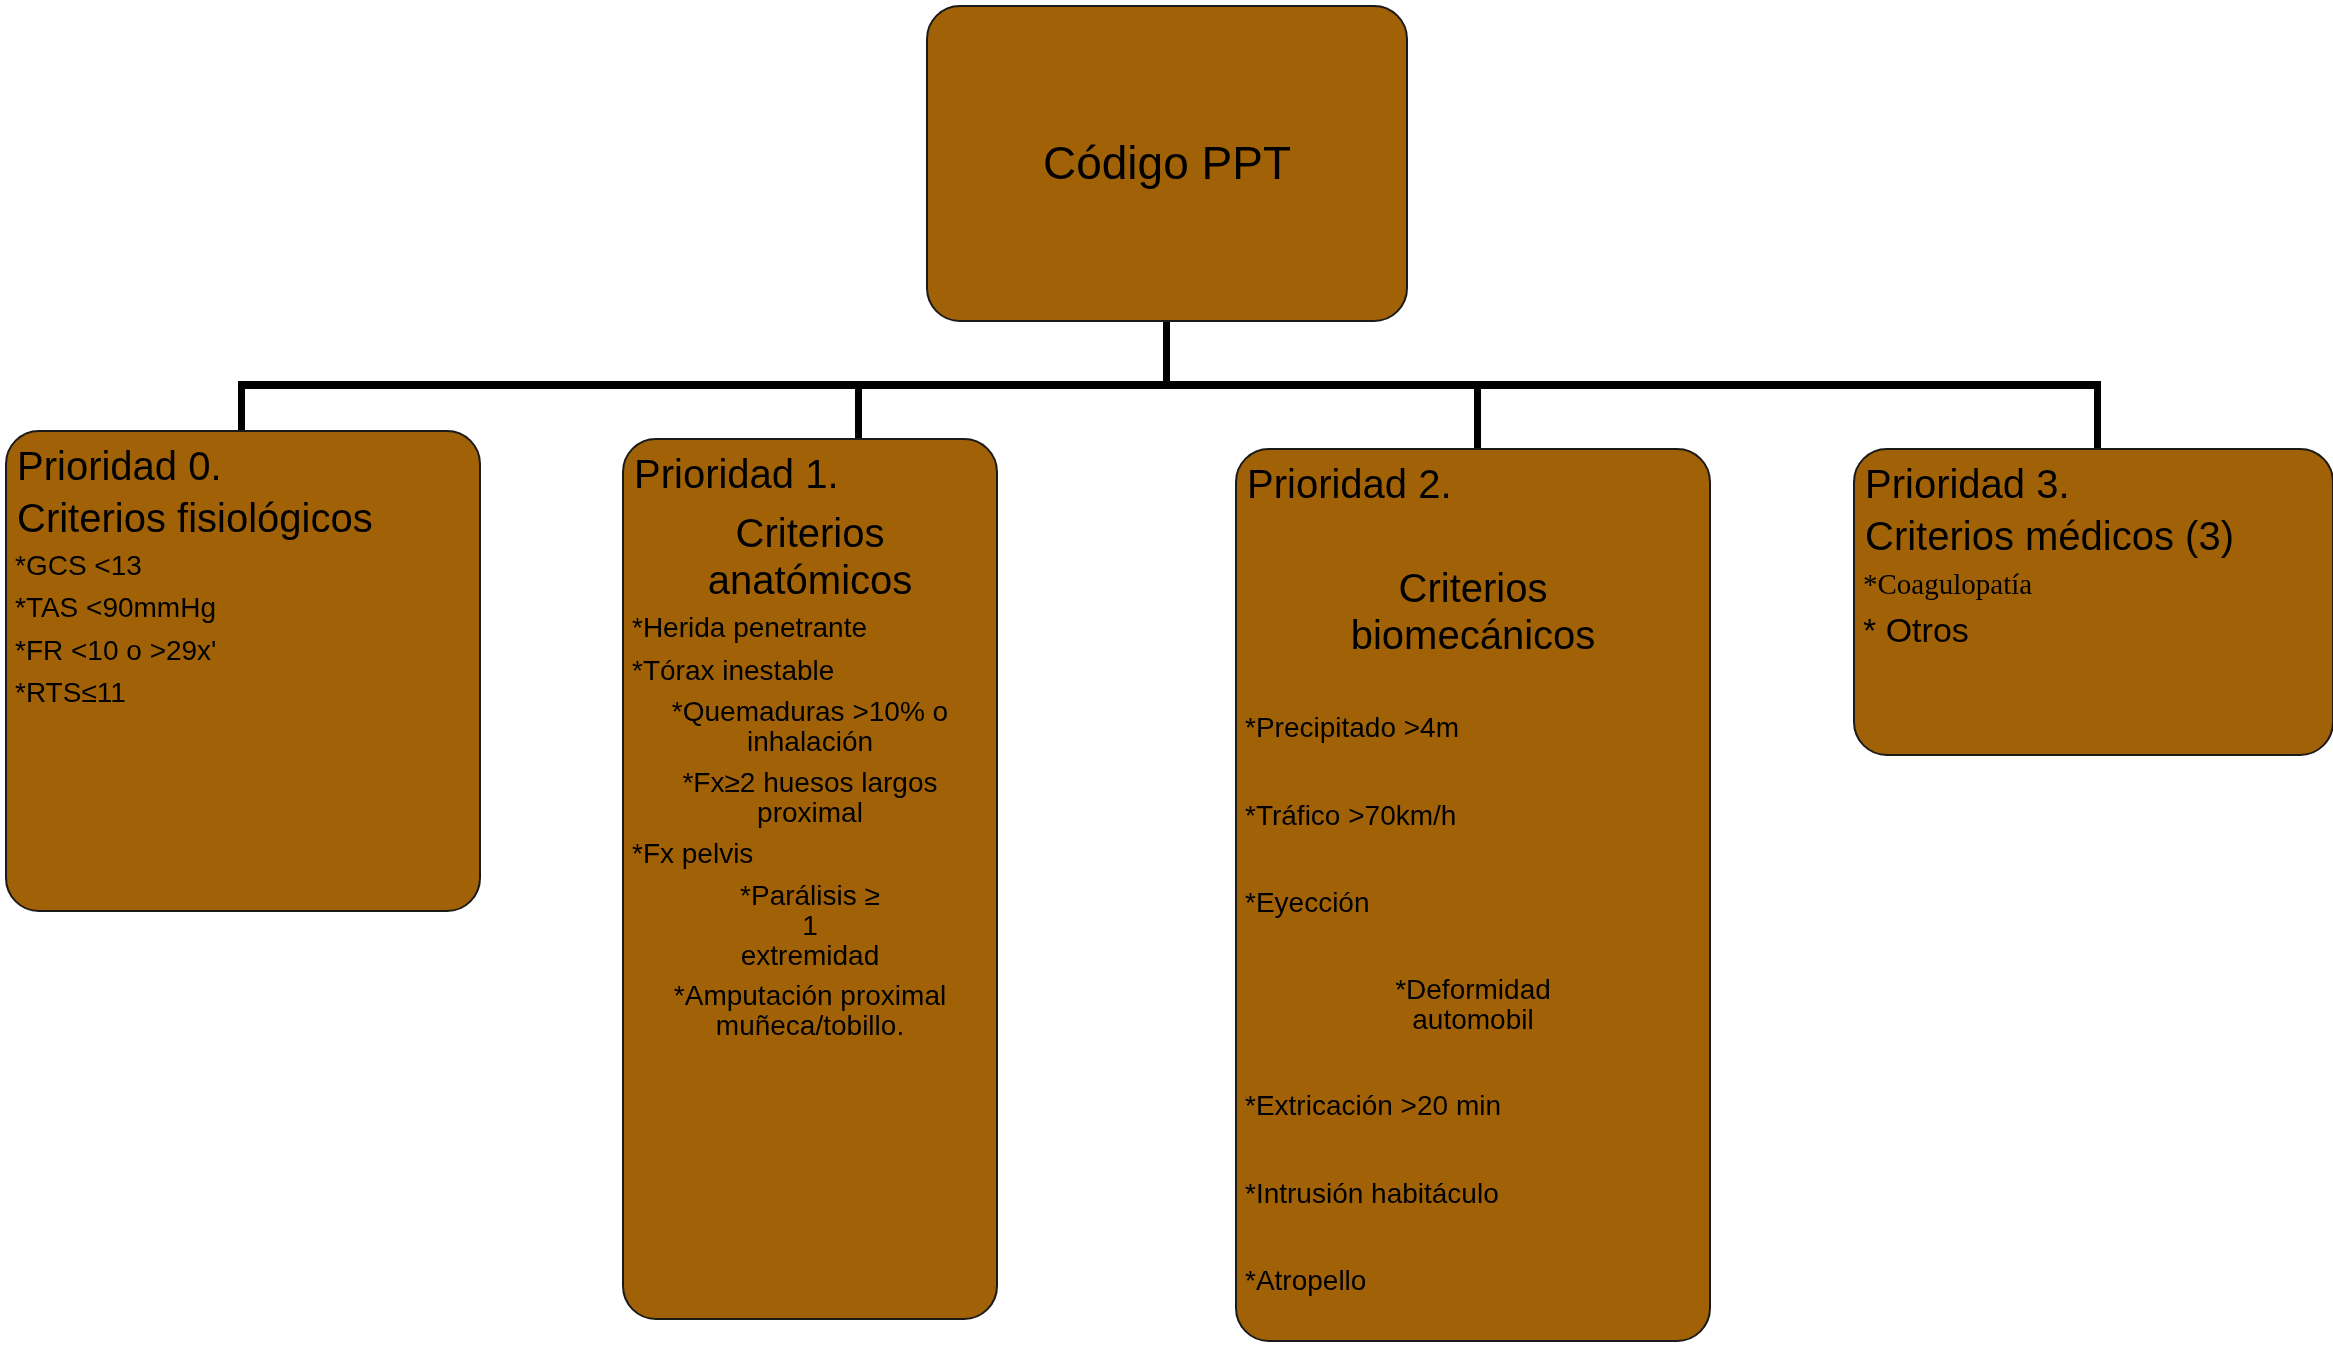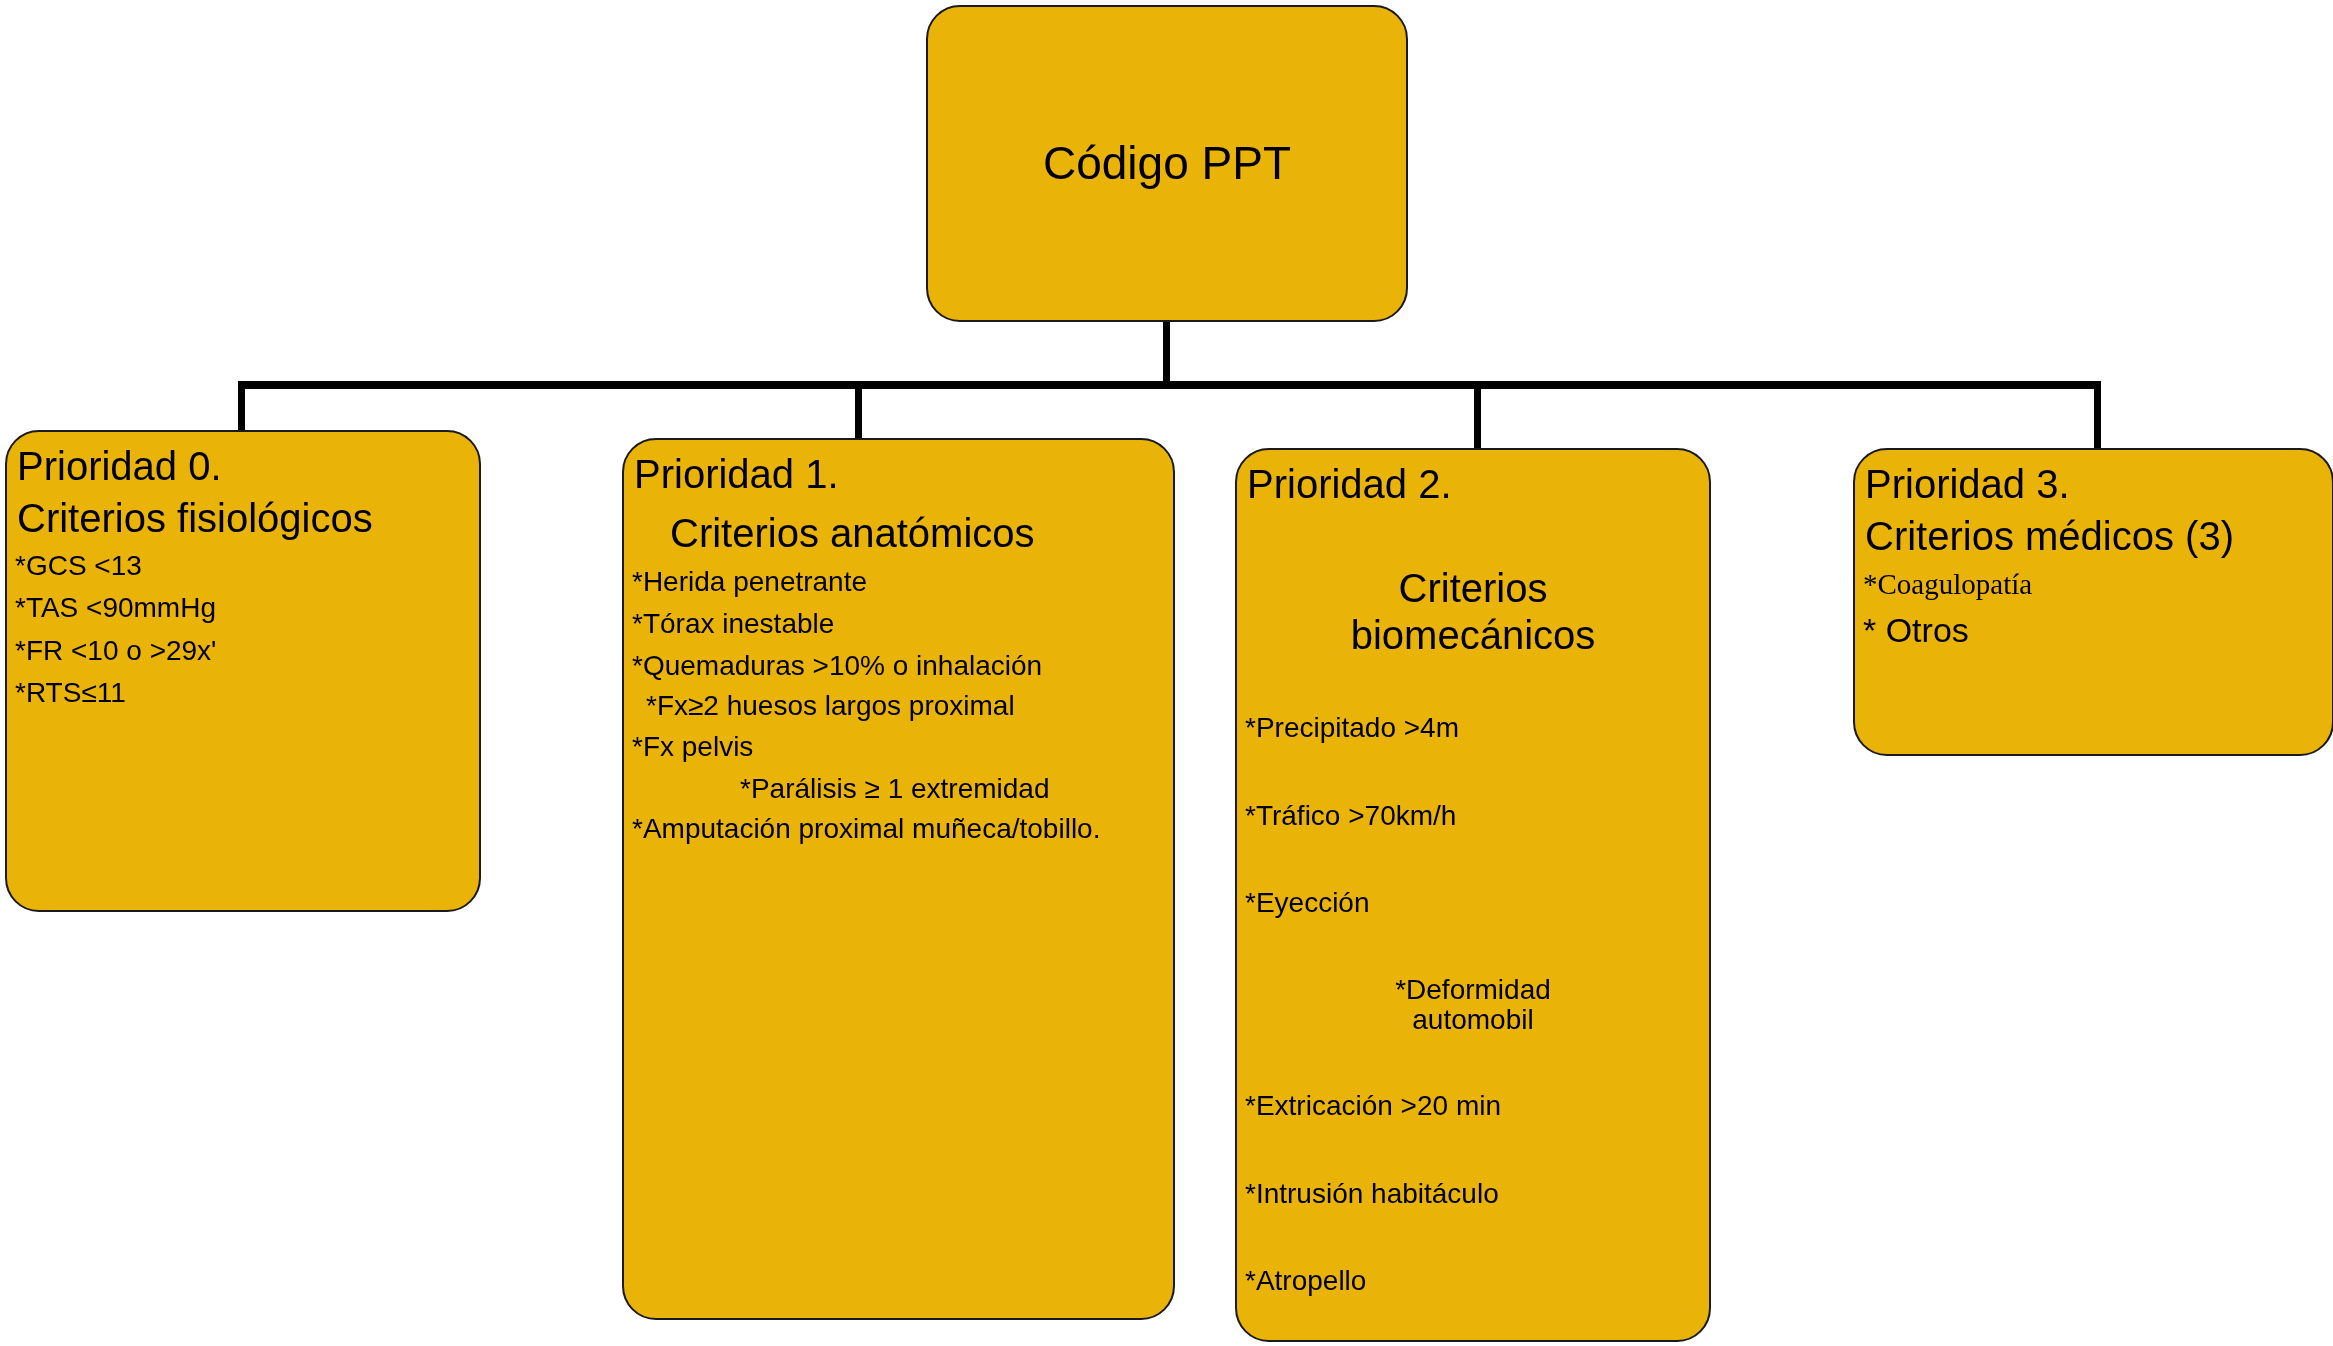--- a/index.html
+++ b/index.html
@@ -15,21 +15,21 @@
     font-family: "Liberation Sans", sans-serif;
     color: #000000;
     overflow: hidden;
   }
 
   .node {
     position: absolute;
     box-sizing: border-box;
     border: 2px solid #1a1a1a;
     border-radius: 34px;
-    background: #eab308;
+    background: #a16207;
     text-align: center;
     line-height: 1.16;
   }
 
   .node-root {
     left: 926px;
     top: 5px;
     width: 482px;
     height: 317px;
     display: flex;
@@ -42,21 +42,21 @@
 
   .node-child {
     padding: 8px 6px 10px 6px;
     display: flex;
     flex-direction: column;
     align-items: flex-start;
     justify-content: flex-start;
   }
 
   .n0 { left: 5px;    top: 430px; width: 476px; height: 482px; }
-  .n1 { left: 622px;  top: 438px; width: 553px; height: 882px; }
+  .n1 { left: 622px;  top: 438px; width: 376px; height: 882px; }
   .n2 { left: 1235px; top: 448px; width: 476px; height: 894px; gap: 45px; }
   .n3 { left: 1853px; top: 448px; width: 481px; height: 308px; }
 
   .head-line {
     font-size: 40px;
     padding: 3px 4px;
     white-space: nowrap;
   }
   .head-line.wrap {
     white-space: normal;

